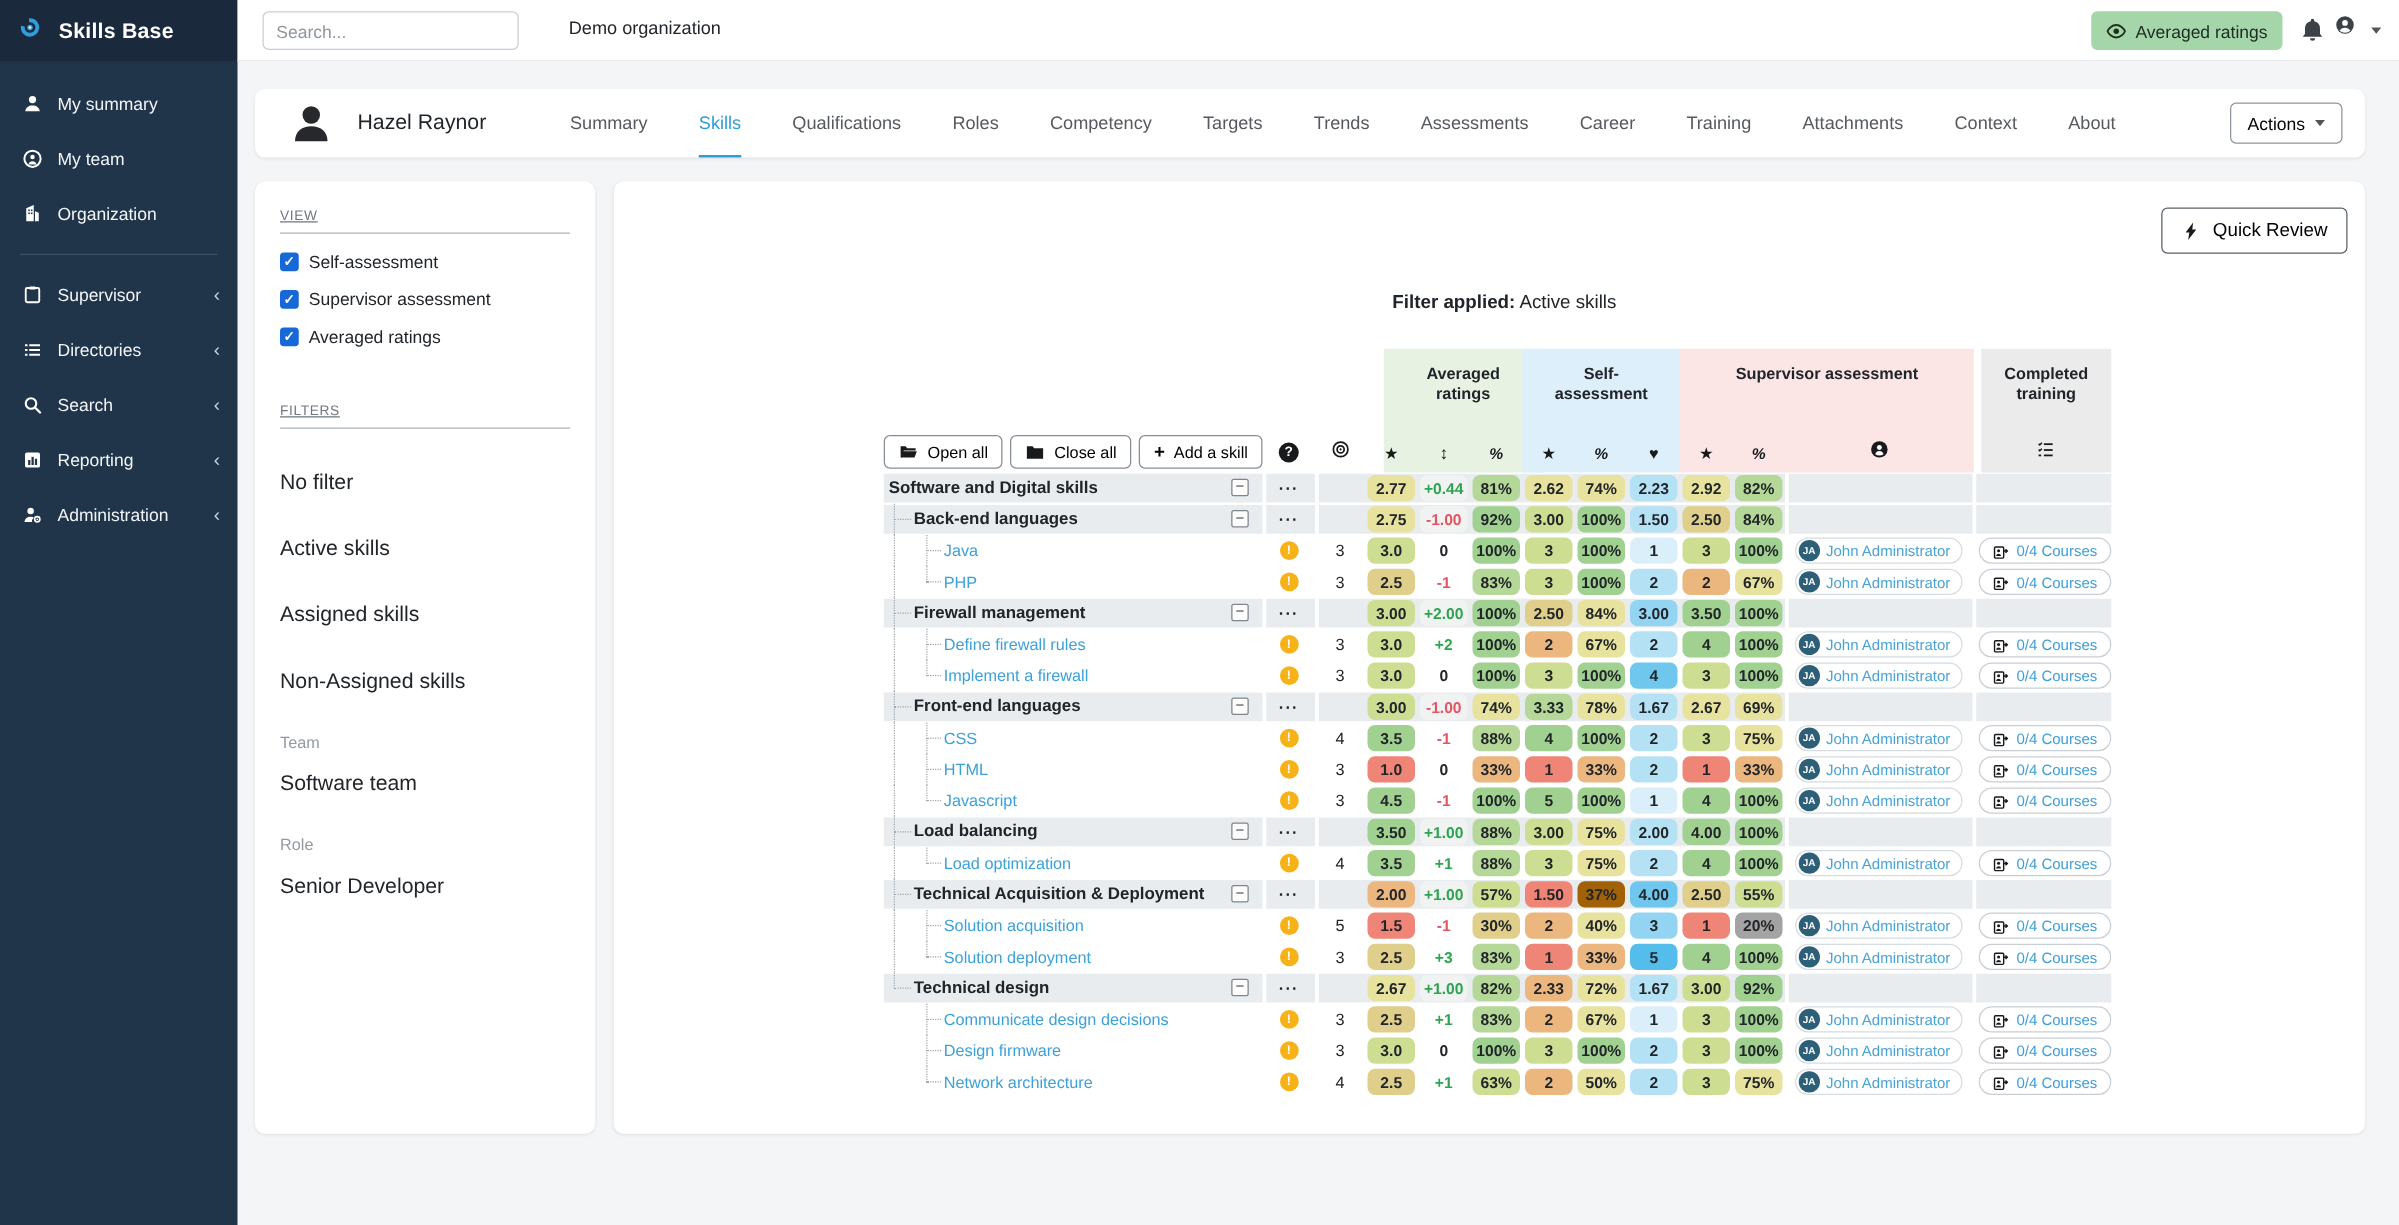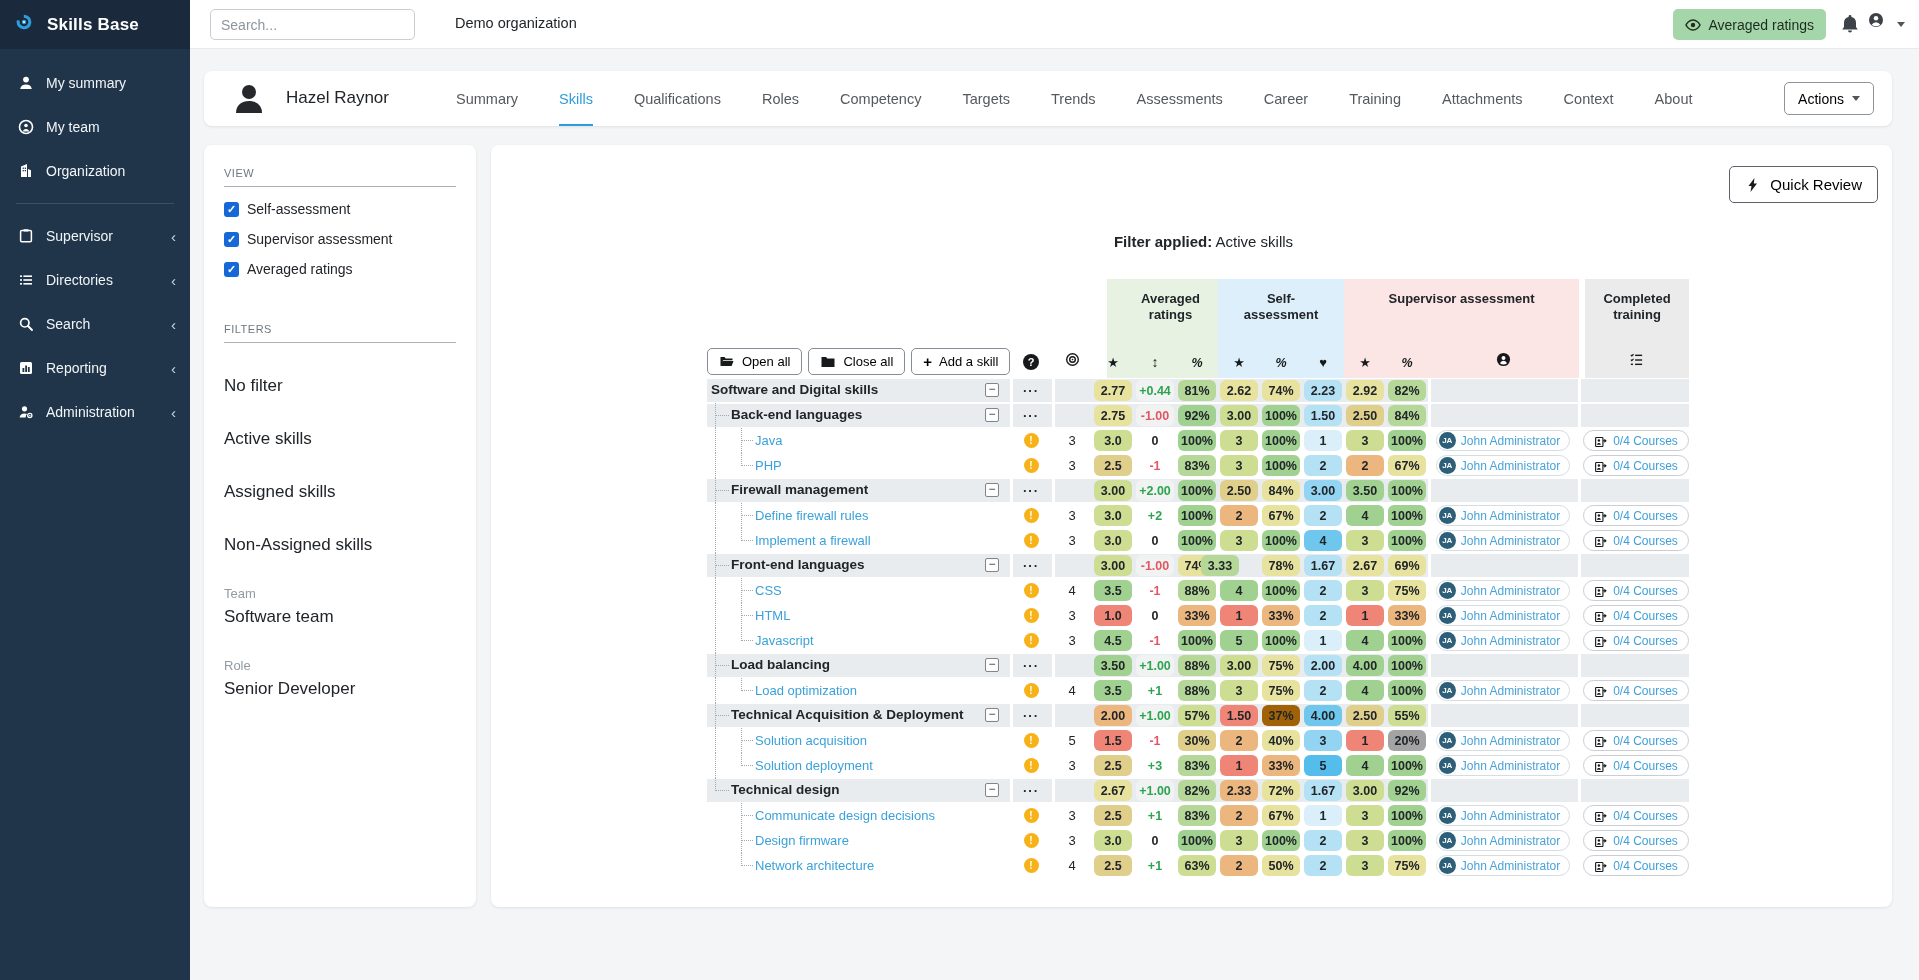--- a/index.html
+++ b/index.html
@@ -36,29 +36,29 @@
 
   
   #profile-avatar { position:absolute; left:28px; top:10px; width:34px; height:34px; }
   #profile-name { position:absolute; left:82px; top:17px; font-size:17px; }
   #tabs { position:absolute; left:252px; top:0; height:55px; display:flex; gap:41px; }
   .tab { display:flex; align-items:center; font-size:14.5px; color:#55595e; cursor:pointer; border-bottom:2.5px solid transparent; padding-top:2px; }
   .tab.active { color:#2f9ddb; border-bottom-color:#2f9ddb; }
   #actions-btn { position:absolute; right:18px; top:11px; height:33px; border:1px solid #8d949b; border-radius:5px; background:#fff; display:flex; align-items:center; gap:8px; padding:0 13px; font-size:14px; cursor:pointer; }
 
   
-  .panel-head { font-size:11px; letter-spacing:.5px; color:#6f7780; border-bottom:1px solid #aab1b8; padding-bottom:7px; }
+  .panel-head { font-size:11px; letter-spacing:.5px; color:#6f7780; border-bottom:1px solid #aab1b8; padding-bottom:7px;text-decoration:underline; }
   #view-box { position:absolute; left:20px; top:22px; width:232px; }
   .cb-row { display:flex; align-items:center; gap:8px; margin-top:14px; cursor:pointer; }
   .cb { width:15px; height:15px; border-radius:3px; background:#1668d6; display:inline-flex; align-items:center; justify-content:center; color:#fff; font-size:11px; font-weight:700; }
   .cb-label { font-size:14px; }
   #filters-box { position:absolute; left:20px; top:178px; width:232px; }
   .filter-link { font-size:17px; margin-top:33px; cursor:pointer; }
   .meta-label { font-size:13px; color:#929aa2; margin-top:31px; }
-  .meta-value { font-size:17px; margin-top:6px; }
+  .meta-value { font-size:17px; margin-top:16px; }
 
   
   #quick-review { position:absolute; right:14px; top:21px; height:37px; border:1px solid #5b6269; border-radius:5px; background:#fff; display:flex; align-items:center; gap:9px; padding:0 15px; font-size:15px; cursor:pointer; }
   #filter-applied { position:absolute; left:216px; top:88px; width:993px; text-align:center; font-size:15px; }
   #filter-applied b { font-weight:700; }
 
   #matrix { position:absolute; left:216px; top:134px; width:993px; height:605px; }
   #matrix-head { position:absolute; left:0; top:0; width:993px; height:99px; }
   .group-block { position:absolute; top:0; height:99px; }
   .group-label { position:absolute; top:12px; width:100%; text-align:center; font-size:13px; font-weight:700; line-height:1.25; white-space:pre-line; }
@@ -714,21 +714,21 @@
           </div>
           <div class="cell" style="left:385px;width:42px">
     <div class="chip" style="background:#cdde92">3.00</div>
           </div>
           <div class="cell" style="left:427px;width:42px">
             <div class="delta-chip" style="color:#e25563">-1.00</div>
           </div>
           <div class="cell" style="left:469px;width:42px">
     <div class="chip" style="background:#e7e29e">74%</div>
           </div>
-          <div class="cell" style="left:492px;width:42px">
+          <div class="cell" style="left:511px;width:42px">
     <div class="chip" style="background:#b5d898">3.33</div>
           </div>
           <div class="cell" style="left:553px;width:42px">
     <div class="chip" style="background:#e7e29e">78%</div>
           </div>
           <div class="cell" style="left:595px;width:42px">
     <div class="chip" style="background:#b5e1f5">1.67</div>
           </div>
           <div class="cell" style="left:637px;width:42px">
     <div class="chip" style="background:#e7e29e">2.67</div>

